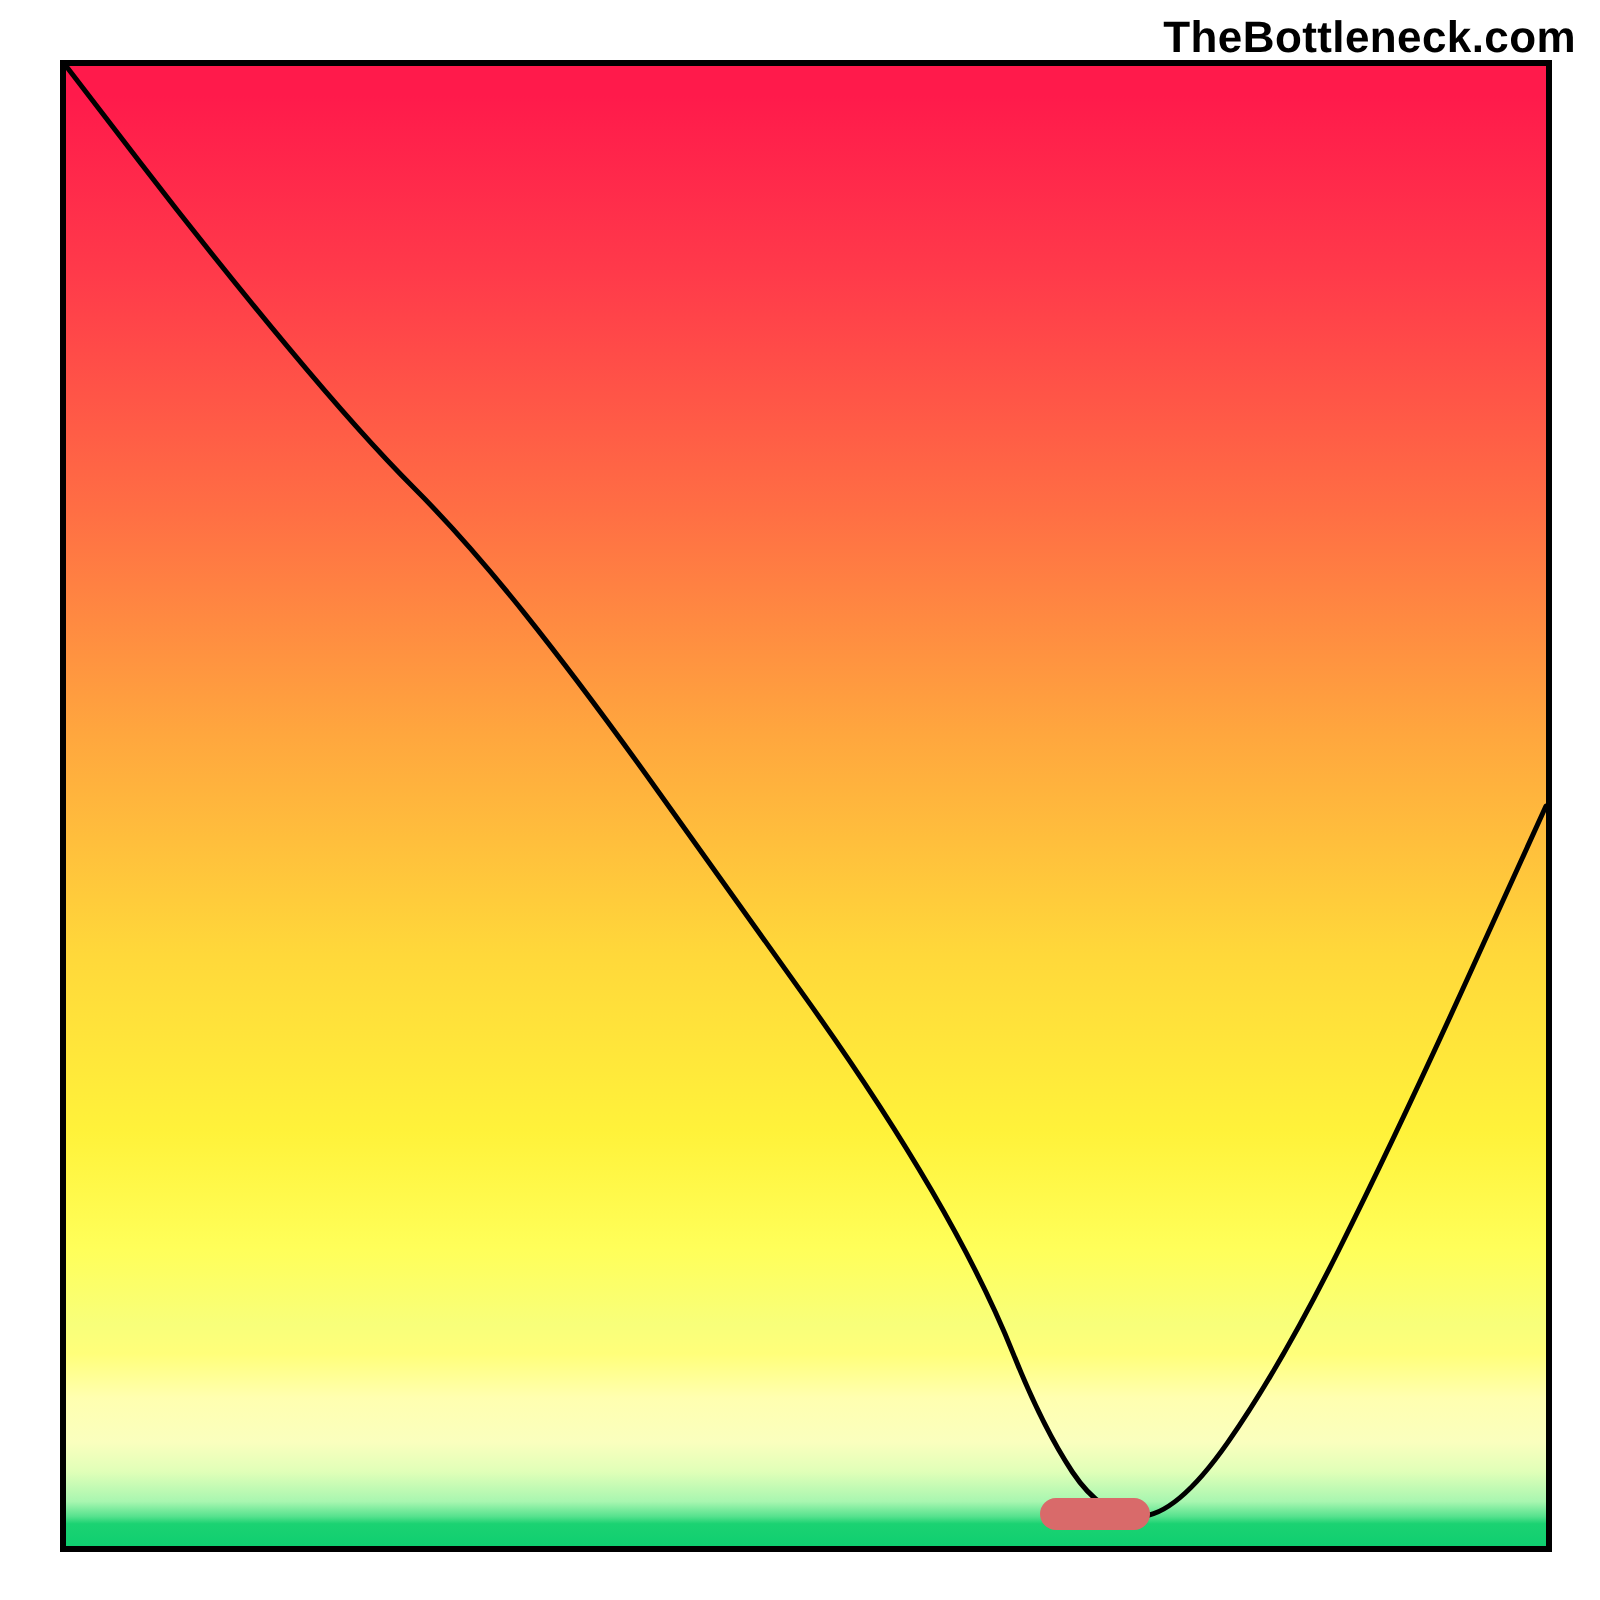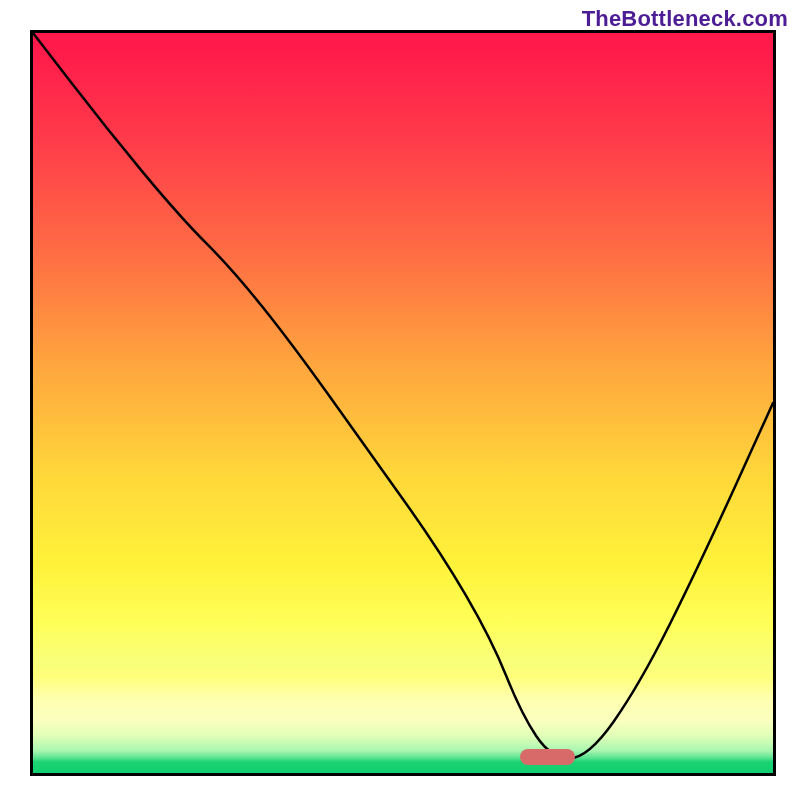--- a/index.html
+++ b/index.html
@@ -10,21 +10,21 @@
     background: #ffffff;
     position: relative;
     font-family: Arial, Helvetica, sans-serif;
   }
   .watermark {
     position: absolute;
     top: 6px;
     right: 12px;
     font-size: 22px;
     font-weight: bold;
-    color: #4c1d95;
+    color: #000000;
     letter-spacing: 0.2px;
   }
   .plot-area {
     position: absolute;
     left: 30px;
     top: 30px;
     width: 740px;
     height: 740px;
     border: 3px solid #000000;
   }

